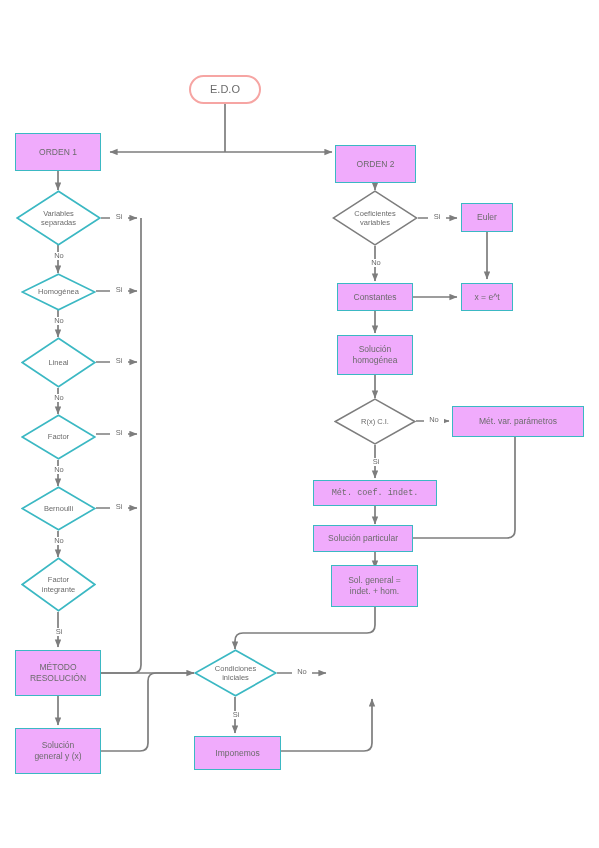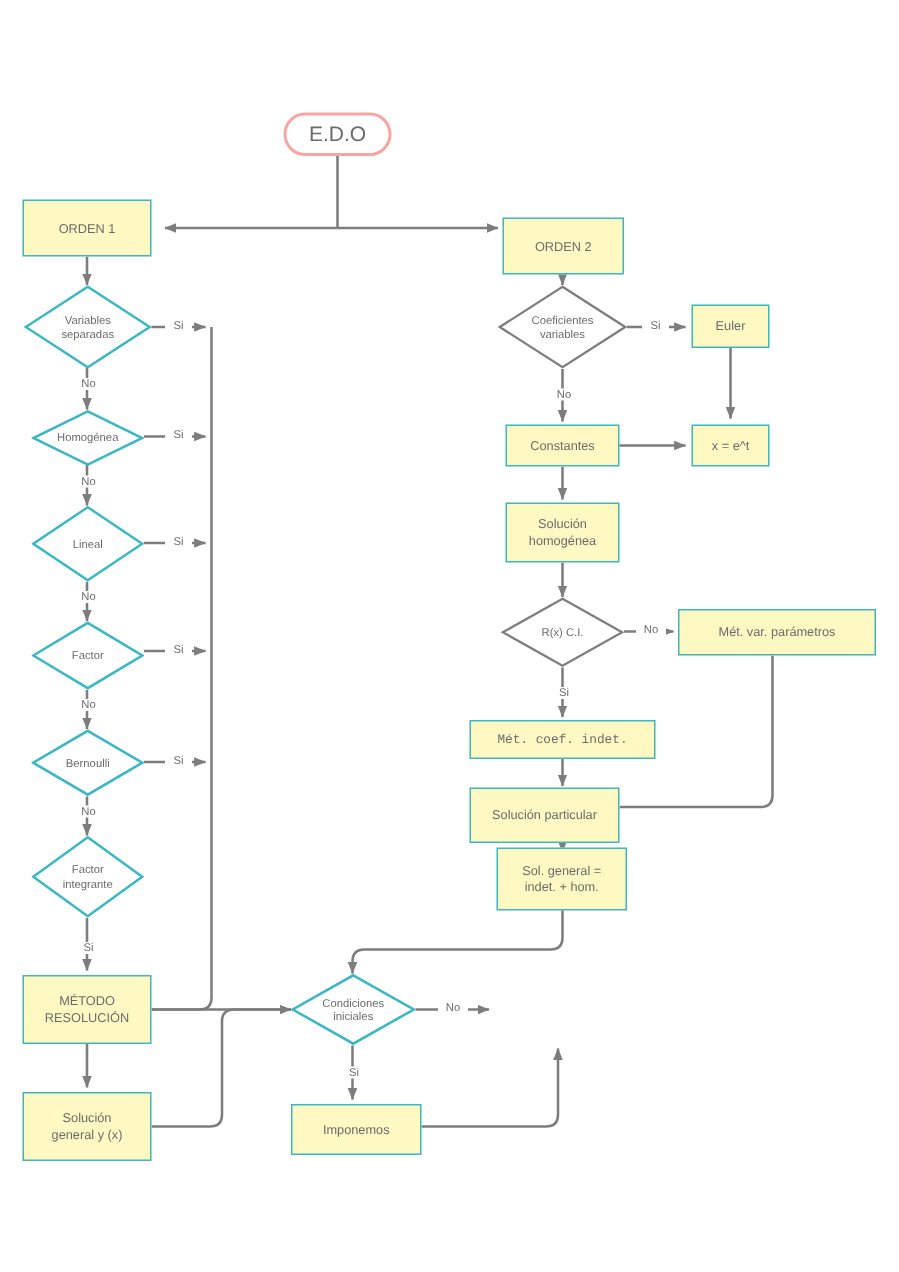--- a/index.html
+++ b/index.html
@@ -33,21 +33,21 @@
     z-index:2;
   }
   .node .lbl{
     display:block;
     line-height:1.25;
     white-space:pre-line;
     padding:0 3px;
   }
   .box{
     border:1.6px solid #3bb8c3;
-    background:#fef9c3;
+    background:#f0abfc;
   }
   .terminal{
     border:2px solid #f6a5a3;
     border-radius:18px;
     background:#ffffff;
   }
   .diamond{
     background:transparent;
     border:none;
   }
@@ -139,21 +139,21 @@
       <path d="M375,606 L375,625 Q375,633 367,633 L243,633 Q235,633 235,641 L235,649" marker-end="url(#ah)"></path>
 
       <path d="M277,673 L326,673" marker-end="url(#ah)"></path>
 
       <path d="M235,697 L235,733" marker-end="url(#ah)"></path>
 
       <path d="M281,751 L364,751 Q372,751 372,743 L372,699" marker-end="url(#ah)"></path>
     </g>
   </svg>
 
-  <div class="node terminal" style="left:189px;top:75px;width:72px;height:29px;font-size:14px;">
+  <div class="node terminal" style="left:189px;top:75px;width:72px;height:29px;font-size:11px;">
     <span class="lbl">E.D.O</span>
   </div>
 
   <div class="node box" style="left:15px;top:133px;width:86px;height:38px;font-size:8.5px;">
     <span class="lbl">ORDEN 1</span>
   </div>
 
   <div class="node box" style="left:335px;top:133px;width:81px;height:38px;font-size:8.5px;margin-top:12px;">
     <span class="lbl">ORDEN 2</span>
   </div>
@@ -245,21 +245,21 @@
   </div>
 
   <div class="node box" style="left:452px;top:406px;width:132px;height:31px;font-size:8.5px;">
     <span class="lbl">Mét. var. parámetros</span>
   </div>
 
   <div class="node box" style="left:313px;top:480px;width:124px;height:26px;font-size:8.5px;font-family:Liberation Mono, monospace;">
     <span class="lbl">Mét. coef. indet.</span>
   </div>
 
-  <div class="node box" style="left:313px;top:525px;width:100px;height:37px;font-size:8.5px;">
+  <div class="node box" style="left:313px;top:525px;width:100px;height:27px;font-size:8.5px;">
     <span class="lbl">Solución particular</span>
   </div>
 
   <div class="node box" style="left:331px;top:565px;width:87px;height:42px;font-size:8.5px;">
     <span class="lbl">Sol. general =
 indet. + hom.</span>
   </div>
 
   <div class="node diamond" style="left:194px;top:649px;width:83px;height:48px;font-size:7.5px;">
     <svg class="dshape" viewBox="0 0 83 48" preserveAspectRatio="none">

